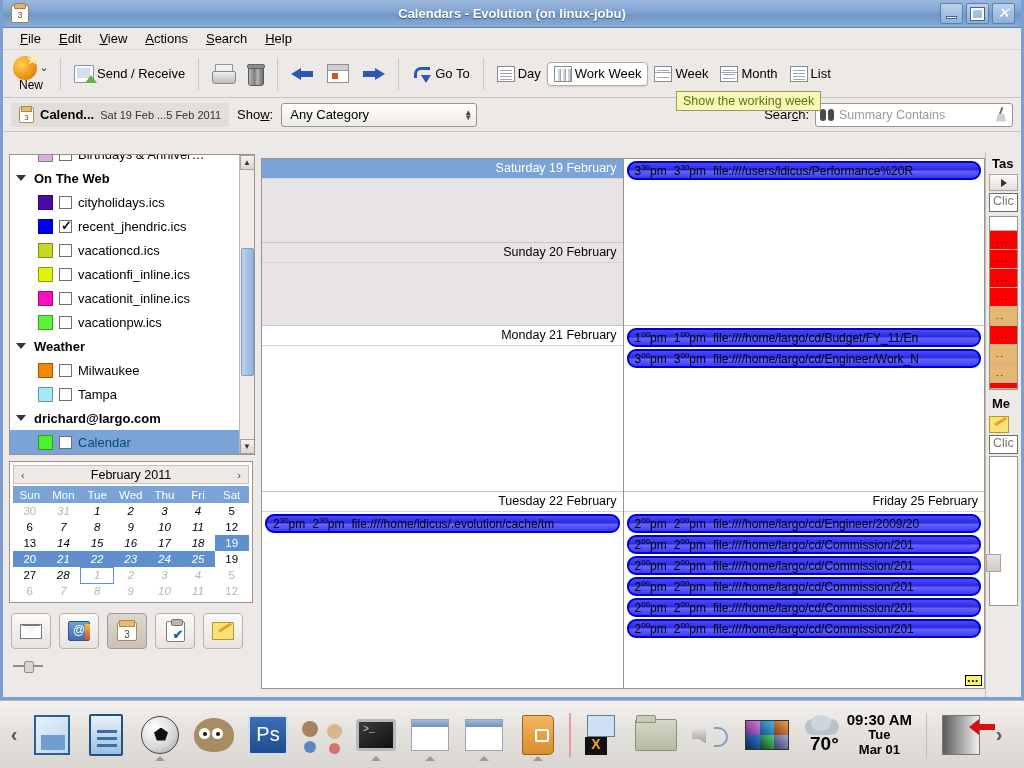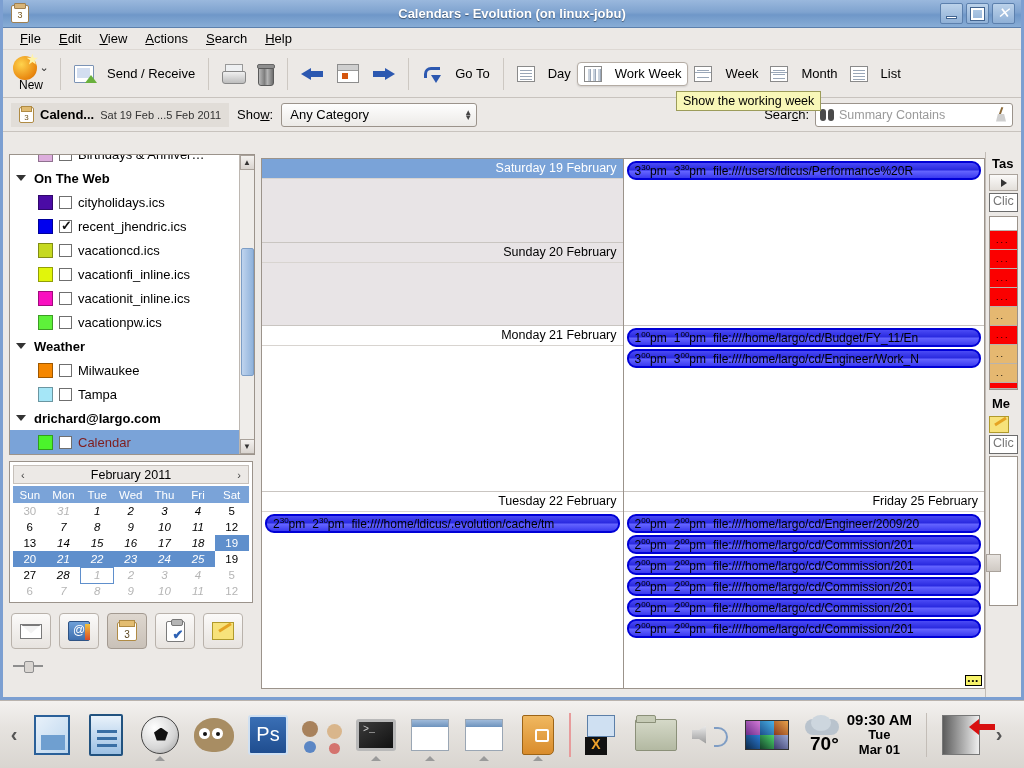--- a/index.html
+++ b/index.html
@@ -66,21 +66,21 @@
   }
   .menubar > div { padding:2px 9px; cursor:default; }
   .menubar u { text-decoration:underline; }
 
   
   .toolbar {
     height:48px; background:#ece9e6; display:flex; align-items:center;
     border-bottom:1px solid #c8c3be; padding-left:6px; position:relative;
   }
   .tb-sep { width:1px; height:32px; background:#cdc8c2; margin:0 7px; flex:none; }
-  .tbi { display:flex; align-items:center; gap:13px; padding:3px 6px; cursor:pointer; border-radius:3px; font-size:13px; white-space:nowrap;}
+  .tbi { display:flex; align-items:center; gap:3px; padding:3px 6px; cursor:pointer; border-radius:3px; font-size:13px; white-space:nowrap;}
   .tbi.sel {
     background:#fff; border:1px solid #b4aca4;
     box-shadow:0 1px 2px rgba(0,0,0,.12);
     border-radius:4px;
   }
   .newbtn { display:flex; flex-direction:column; align-items:center; width:44px; cursor:pointer; }
   .newbtn .lbl { font-size:12px; margin-top:-2px;}
   .ico-new {
     width:24px;height:24px;border-radius:50%;
     background:radial-gradient(circle at 35% 35%,#ffd34d,#e8860e 70%,#c06a06);
@@ -113,21 +113,21 @@
   .ico-goto::before{content:"";position:absolute;left:2px;top:2px;width:13px;height:8px;border:3px solid #2c58b0;border-bottom:none;border-right:none;border-radius:7px 0 0 0;}
   .ico-goto::after{content:"";position:absolute;left:9px;bottom:0px;width:0;height:0;border-left:5px solid transparent;border-right:5px solid transparent;border-top:8px solid #2c58b0;}
   .ico-view{width:18px;height:16px;background:#fff;border:1px solid #8a8a8a;position:relative;overflow:hidden;}
   .ico-view i{position:absolute;left:2px;right:2px;height:1px;background:#9aa7b8;}
   .ico-view.cols i{width:3px;height:12px;top:2px;left:auto;background:#c9d2dd;border-right:1px solid #9aa7b8;}
   .ico-view.grid::after{content:"";position:absolute;left:0;top:5px;width:100%;height:1px;background:#9aa7b8;}
 
   .tooltip {
     position:absolute; left:673px; top:91px;
     background:#f8f7b8; border:1px solid #9c9c5a;
-    padding:2px 6px; font-size:12.5px; color:#000000; z-index:40;
+    padding:2px 6px; font-size:12.5px; color:#4d7c0f; z-index:40;
     white-space:nowrap;
   }
 
   
   .filterbar {
     height:34px; background:#ece9e6; display:flex; align-items:center;
     padding:0 8px; border-bottom:1px solid #c8c3be; gap:8px;
   }
   .folderbtn {
     display:flex;align-items:center;gap:6px;background:#e1ddd8;
@@ -167,21 +167,21 @@
 
   
   .srclist-frame{
     margin:2px 4px 0 6px; background:#fff;border:1px solid #9b938b;
     height:301px; position:relative; overflow:hidden; display:flex;
   }
   .srclist{flex:1;overflow:hidden;position:relative;}
   .src-row{display:flex;align-items:center;height:24px;padding-left:6px;gap:6px;font-size:13px;}
   .src-row.child{padding-left:28px;}
   .src-row.group{font-weight:bold;padding-left:6px;}
-  .src-row.sel{background:#7aa3d8;color:#7f1d1d;}
+  .src-row.sel{background:#7aa3d8;color:#0c4a6e;}
   .swatch{width:15px;height:15px;border:1px solid rgba(0,0,0,.35);flex:none;}
   .cbx{width:13px;height:13px;background:#fff;border:1px solid #6f6f6f;flex:none;position:relative;}
   .cbx.on::after{content:"✓";position:absolute;left:1px;top:-3px;font-size:13px;color:#111;font-weight:bold;}
   .tri{width:0;height:0;border-left:5px solid transparent;border-right:5px solid transparent;border-top:6px solid #333;margin-right:2px;flex:none;}
   .src-label{white-space:nowrap;overflow:hidden;text-overflow:ellipsis;}
 
   .vscroll{
     width:15px;background:#e4e0dc;border-left:1px solid #bdb7b1;
     display:flex;flex-direction:column;align-items:center;flex:none;
   }

